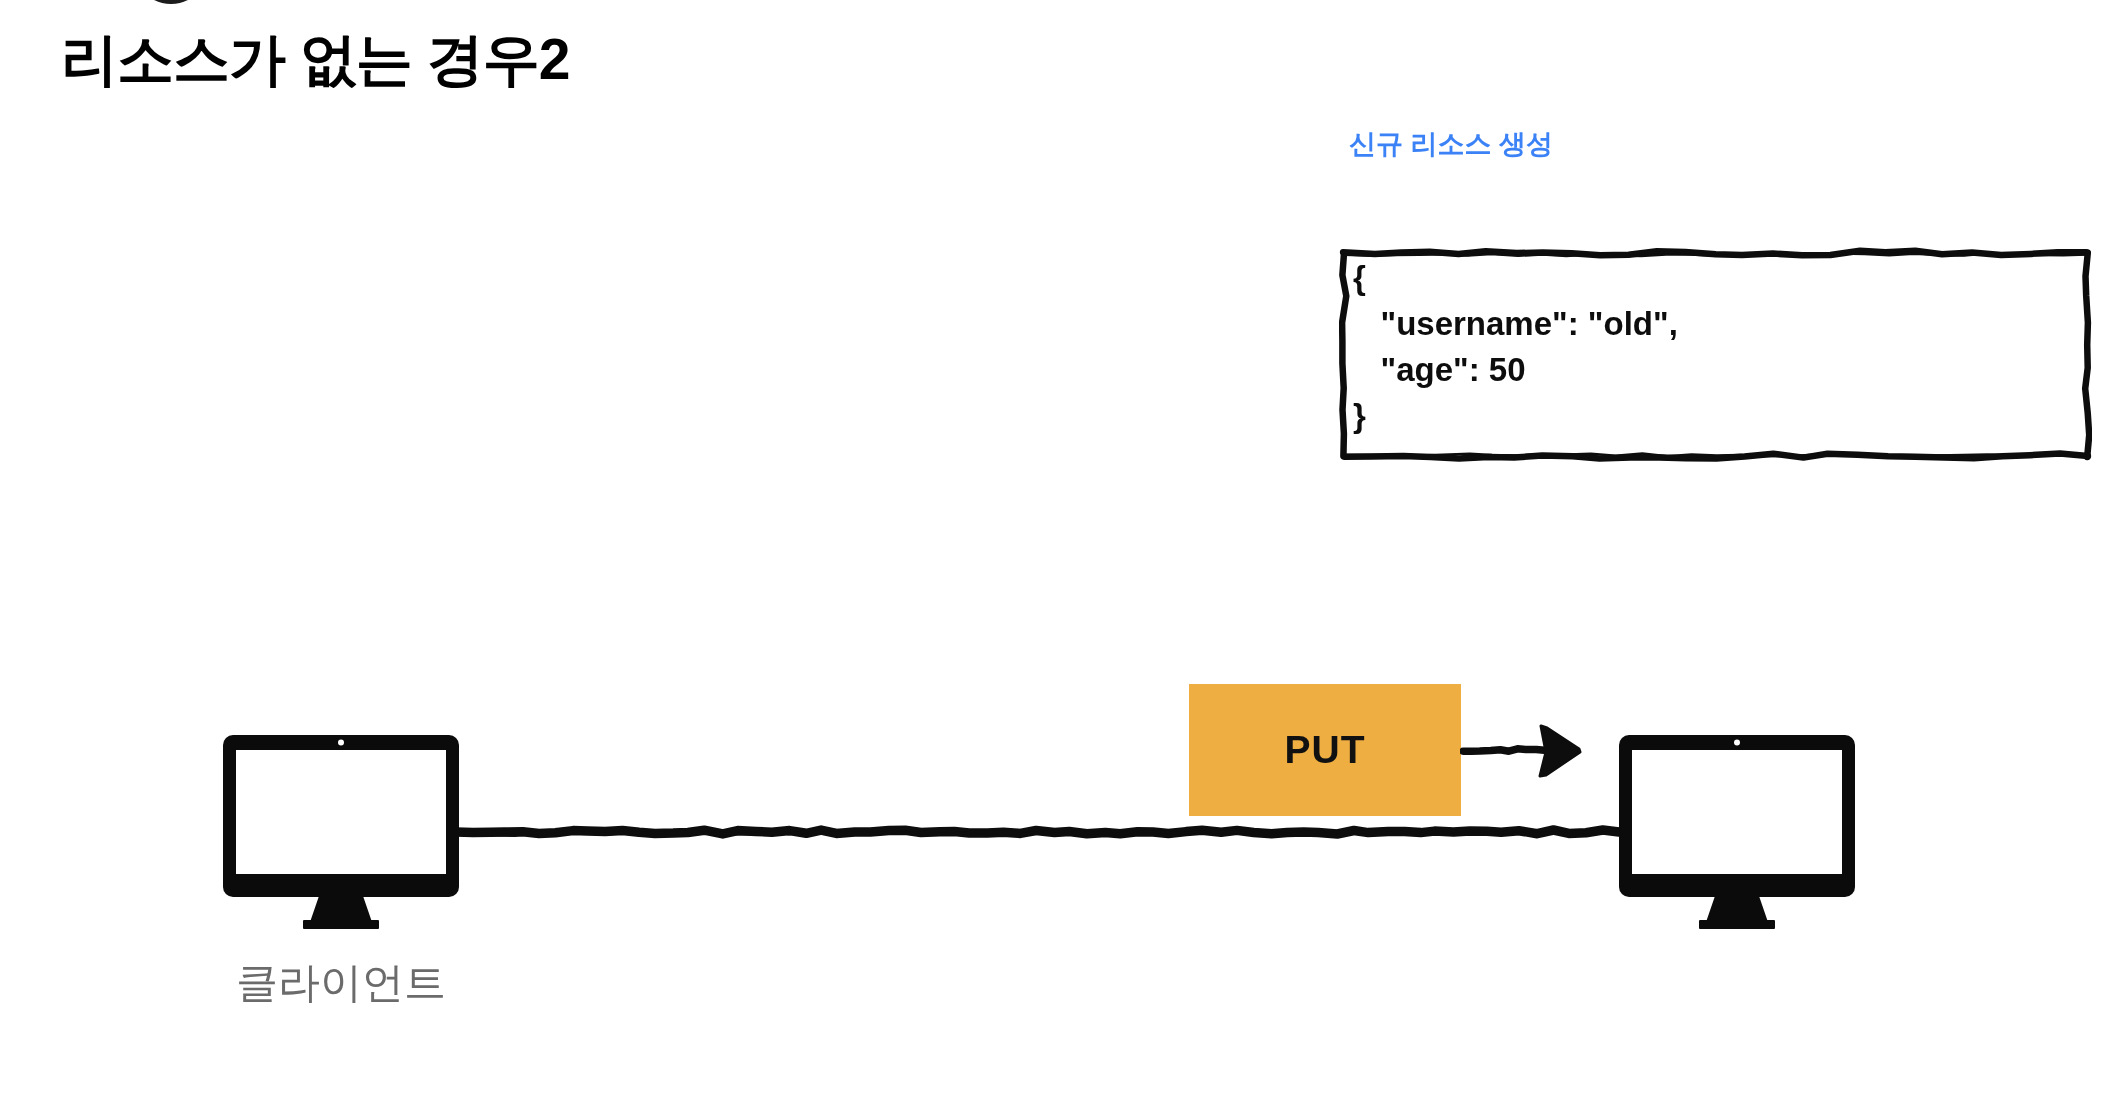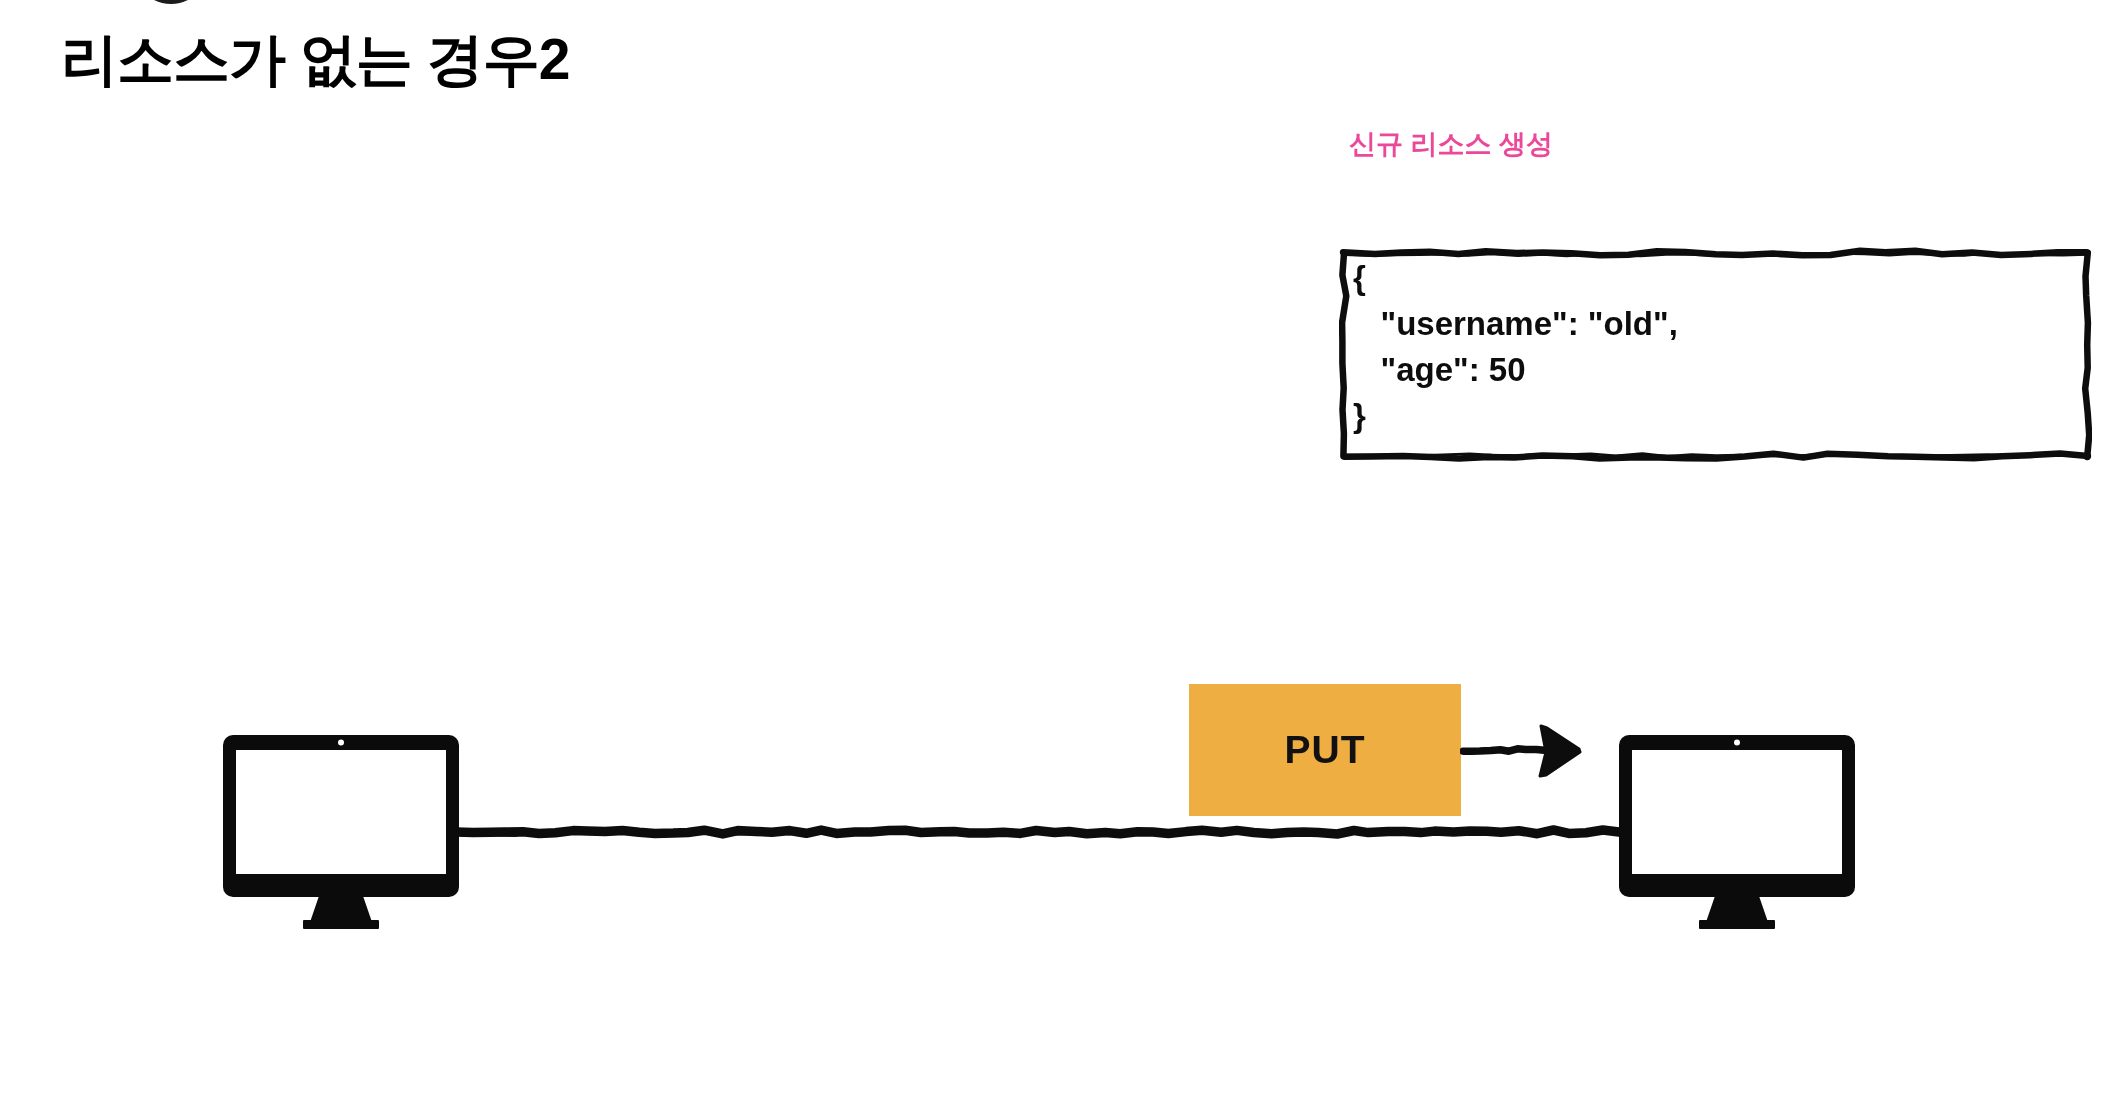--- a/index.html
+++ b/index.html
@@ -32,21 +32,21 @@
     color: #000000;
     letter-spacing: -1px;
     white-space: nowrap;
   }
 
   .annotation-caption {
     position: absolute;
     left: 1313px; top: 126px;
     font-size: 27px;
     font-weight: 700;
-    color: #ec4899;
+    color: #3b82f6;
     white-space: nowrap;
   }
 
   .resource-path {
     position: absolute;
     left: 1307px; top: 174px;
     font-size: 35px;
     font-weight: 800;
     color: #0D0D0D;
     white-space: nowrap;
@@ -158,14 +158,15 @@
   </svg>
 
   <svg class="monitor server" viewBox="0 0 236 196">
     <rect x="0" y="0" width="236" height="162" rx="10" fill="#0b0b0b"></rect>
     <rect x="13" y="15" width="210" height="124" fill="#ffffff"></rect>
     <circle cx="118" cy="7.5" r="3" fill="#ffffff"></circle>
     <polygon points="97,158 139,158 151,193 85,193" fill="#0b0b0b"></polygon>
     <rect x="80" y="185" width="76" height="9" rx="1" fill="#0b0b0b"></rect>
   </svg>
 
+  <div class="node-label client">클라이언트</div>
 
 </div>
 
 </body></html>

